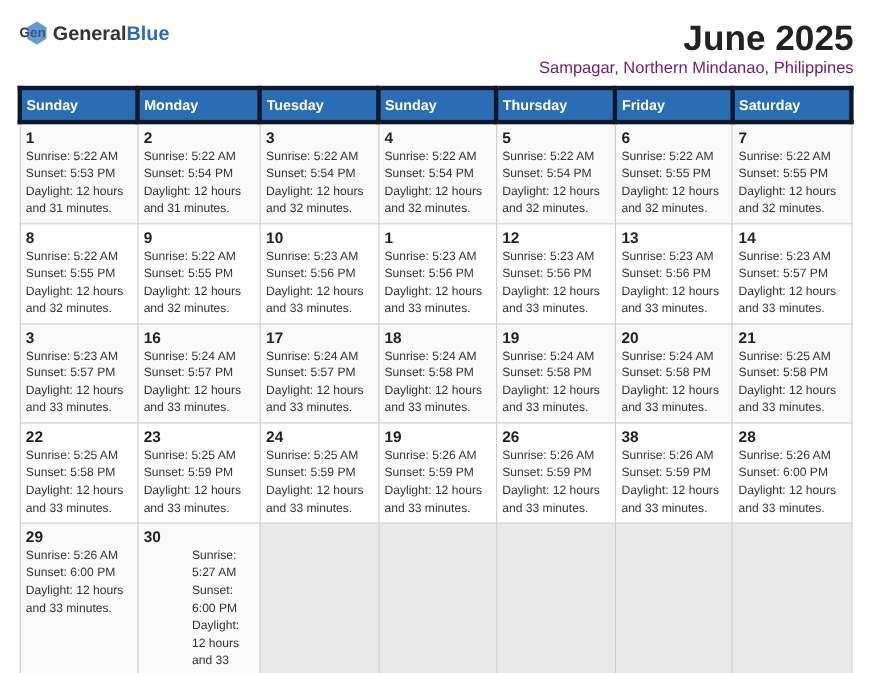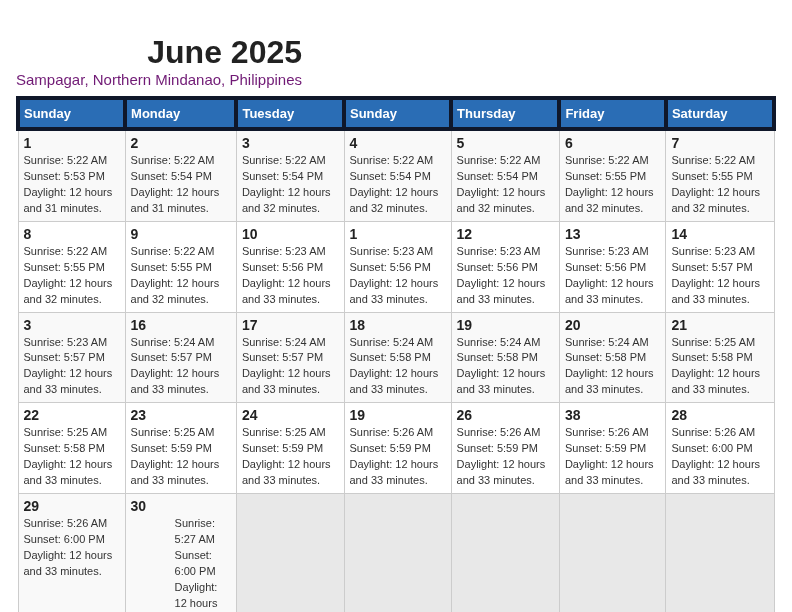--- a/index.html
+++ b/index.html
@@ -35,21 +35,20 @@
       width: 28px;
       height: 28px;
     }
     .title-block {
       text-align: right;
     }
     .main-title {
       font-size: 32px;
       font-weight: bold;
       color: #222;
-      margin-top: 18px;
     }
     .subtitle {
       font-size: 15px;
       color: #701a75;
     }
     table {
       width: 100%;
       border-collapse: collapse;
       font-size: 11px;
     }
@@ -85,20 +84,29 @@
     .day-info {
       font-size: 11px;
       color: #333;
       line-height: 1.45;
     }
   </style>
 </head>
 <body>
 
 <div class="header-area">
+  <div class="logo">
+    <svg class="logo-icon" viewBox="0 0 32 32" xmlns="http://www.w3.org/2000/svg">
+      <text x="2" y="20" font-size="14" font-weight="bold" fill="#333">Gen</text>
+      <polygon points="20,4 30,10 30,22 20,28 10,22 10,10" fill="#2a6db5" opacity="0.7"></polygon>
+    </svg>
+    <div>
+      <span class="logo-text-general">General</span><span class="logo-text-blue">Blue</span>
+    </div>
+  </div>
   <div class="title-block">
     <div class="main-title">June 2025</div>
     <div class="subtitle">Sampagar, Northern Mindanao, Philippines</div>
   </div>
 </div>
 
 <table>
   <thead>
     <tr id="weekday-header">
         <th>Sunday</th>

